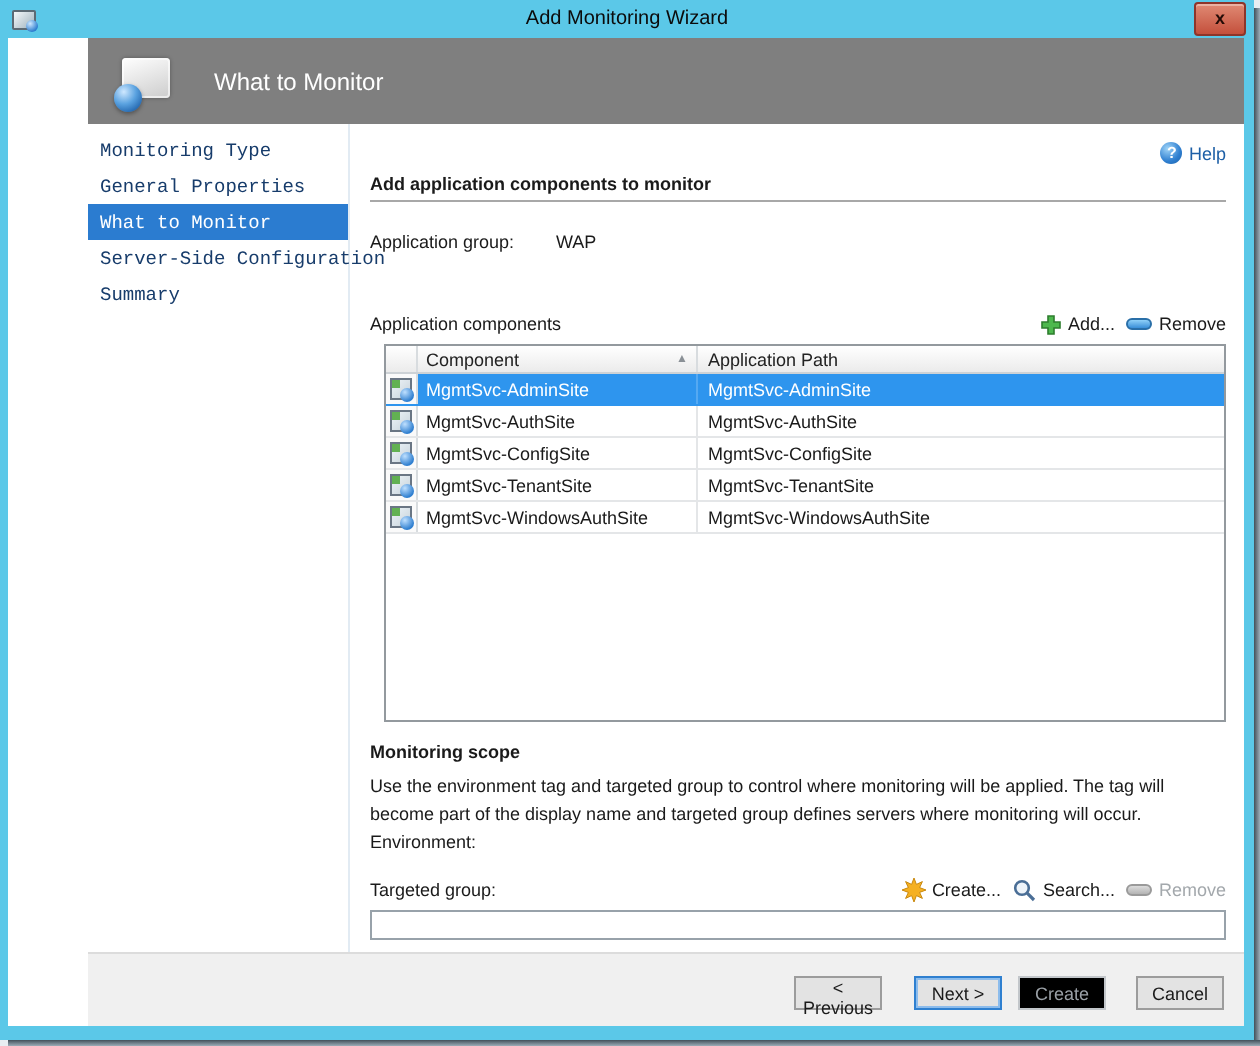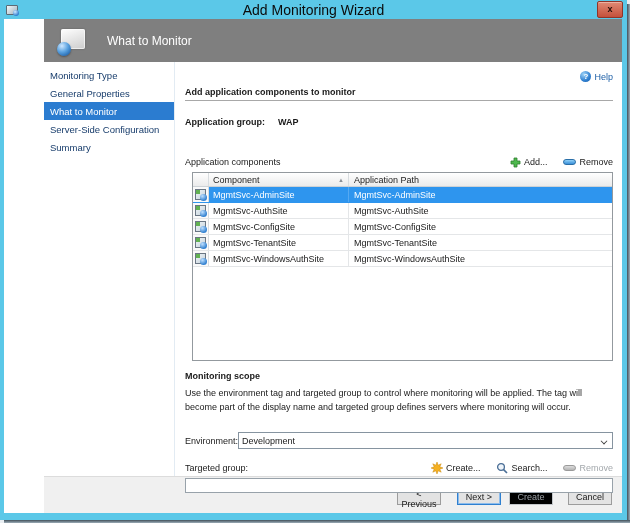--- a/index.html
+++ b/index.html
@@ -15,21 +15,21 @@
   .shadow-bottom { position: absolute; left: 4px; top: 520px; height: 3px; width: 626px;
                    background: linear-gradient(180deg, #42505a, #9cadb8); }
 
   
   .titlebar { position: relative; height: 19px; display: flex; align-items: center; }
   .app-ic { width: 12px; height: 10px; margin-left: 6px; position: relative;
             background: linear-gradient(135deg, #f4f8fa, #9fb2bd);
             border: 1px solid #5c6a74; border-radius: 1px; }
   .app-ic::after { content: ""; position: absolute; right: -2px; bottom: -2px; width: 6px; height: 6px;
             border-radius: 50%; background: radial-gradient(circle at 35% 30%, #cfe8ff, #2f7fd0 70%); }
-  .win-title { position: absolute; left: 0; right: 0; text-align: center; font-size: 14px; color: #0b0b0b; }
+  .win-title { position: absolute; left: 0; right: 0; text-align: center; font-size: 10px; color: #0b0b0b; }
   .close-btn { position: absolute; right: 4px; top: 1px; width: 26px; height: 17px;
             background: linear-gradient(#e08a74, #c4503c); border: 1px solid #8e352a; border-radius: 2px;
             color: #230b06; font-weight: bold; font-size: 9px; line-height: 1; text-align: center;
             box-shadow: inset 0 1px 0 rgba(255,255,255,0.35); cursor: default; }
 
   
   .chrome { position: absolute; left: 4px; top: 19px; right: 5px; bottom: 7px;
             background: #ffffff; display: flex; flex-direction: column; padding-left: 40px; }
 
   
@@ -40,40 +40,40 @@
             box-shadow: inset 0 0 0 1px rgba(255,255,255,0.6), 0 0 2px rgba(0,0,0,0.3); }
   .banner-sphere { position: absolute; left: 0; bottom: -3px; width: 14px; height: 14px; border-radius: 50%;
             background: radial-gradient(circle at 35% 28%, #cfe8ff, #5aa2e0 45%, #1c5fa8 85%);
             box-shadow: 0 1px 2px rgba(0,0,0,0.35); }
   .banner-title { color: #ffffff; font-size: 12px; margin-left: 22px; }
 
   
   .bodyrow { flex: 1 1 auto; display: flex; min-height: 0; }
   .sidebar { width: 131px; flex: 0 0 auto; background: #ffffff; border-right: 1px solid #e2ebf3; padding-top: 4px; }
   .nav-item { height: 18px; display: flex; align-items: center; padding-left: 6px;
-            font-size: 9.5px; color: #173c6b; white-space: nowrap; cursor: default; }
+            font-size: 9.5px; color: #173c6b; white-space: nowrap; cursor: default; font-family: Liberation Mono, monospace; }
   .nav-item.sel { background: #2b7cd0; color: #ffffff; }
 
   .content { flex: 1 1 auto; padding: 8px 9px 0 10px; font-size: 9px; color: #1a1a1a; position: relative; }
 
   .help-row { display: flex; justify-content: flex-end; align-items: center; height: 13px; gap: 3px; }
   .help-ic { width: 11px; height: 11px; border-radius: 50%; flex: 0 0 auto;
             background: radial-gradient(circle at 35% 30%, #9fd4f8, #2f7fd0 60%, #1a5fa8);
             color: #ffffff; font-size: 8px; font-weight: bold; display: inline-flex;
             align-items: center; justify-content: center; }
   .help-link { color: #1d5fa6; font-size: 9px; cursor: default; }
 
   .section-title { margin-top: 4px; font-weight: bold; font-size: 9px; }
   .section-divider { margin-top: 3px; border: none; border-top: 1px solid #a8a8a8; }
 
-  .field-row { display: flex; align-items: flex-end; margin-top: 13px; height: 13px; font-weight: bold; }
+  .field-row { display: flex; align-items: center; margin-top: 13px; height: 13px; }
   .fr-label { width: 93px; flex: 0 0 auto; }
 
   .comps-row { display: flex; align-items: center; justify-content: space-between; margin-top: 28px; height: 14px; }
-  .toolbar { display: flex; align-items: center; gap: 16px; }
+  .toolbar { display: flex; align-items: center; gap: 6px; }
   .tool-link { display: inline-flex; align-items: center; gap: 3px; font-size: 9px; color: #1a1a1a; cursor: default; }
   .tool-link.disabled { color: #a3a8ac; }
   .ic-minus { width: 13px; height: 6px; border-radius: 3px; background: linear-gradient(#8fd0f8, #3a8fd8);
             border: 1px solid #2a6fa8; display: inline-block; }
   .ic-minus.gray { background: linear-gradient(#dcdcdc, #b4b4b4); border-color: #9a9a9a; }
 
   
   .tbl { margin-left: 7px; margin-top: 3px; height: 189px; border: 1px solid #93999e;
          background: #ffffff; display: flex; flex-direction: column; overflow: hidden; }
   .thead { display: flex; height: 14px; flex: 0 0 auto; background: linear-gradient(#ffffff, #ebebeb);
@@ -96,21 +96,21 @@
   .site-icon { width: 11px; height: 11px; position: relative; flex: 0 0 auto;
             background: linear-gradient(135deg, #eef4f8, #c6d2da); border: 1px solid #6a7684; }
   .site-icon::before { content: ""; position: absolute; left: 0; top: 0; width: 4px; height: 4px; background: #62b152; }
   .site-icon::after { content: ""; position: absolute; right: -2px; bottom: -2px; width: 7px; height: 7px;
             border-radius: 50%; background: radial-gradient(circle at 35% 30%, #bfe0ff, #2f7fd0 70%); }
 
   
   .scope-title { margin-top: 10px; font-weight: bold; font-size: 9px; }
   .scope-desc { margin-top: 5px; font-size: 9px; line-height: 14px; max-width: 470px; }
 
-  .env-row { display: flex; align-items: center; margin-top: 18px; }
+  .env-row { display: flex; align-items: center; margin-top: 2px; }
   .env-label { width: 53px; flex: 0 0 auto; }
   .select { flex: 1 1 auto; height: 17px; border: 1px solid #8694a0; background: #ffffff;
             display: flex; align-items: center; padding: 0 16px 0 3px; position: relative; cursor: default; }
   .chev { position: absolute; right: 5px; top: 5px; width: 6px; height: 6px;
           border-right: 1.4px solid #3a3a3a; border-bottom: 1.4px solid #3a3a3a;
           transform: rotate(45deg) scale(0.8); }
 
   .tg-row { display: flex; align-items: center; justify-content: space-between; margin-top: 12px; height: 13px; }
   .tg-input { margin-top: 4px; width: 100%; height: 15px; border: 1px solid #98a2aa; background: #ffffff;
               font-size: 9px; padding: 0 3px; font-family: "Liberation Sans", sans-serif; }
@@ -238,24 +238,20 @@
               <div class="td-path">MgmtSvc-WindowsAuthSite</div>
             </div>
             <div class="tbl-filler"></div>
           </div>
 
           <div class="scope-title">Monitoring scope</div>
           <div class="scope-desc">Use the environment tag and targeted group to control where monitoring will be applied. The tag will become part of the display name and targeted group defines servers where monitoring will occur.</div>
 
           <div class="env-row">
             <span class="env-label">Environment:</span>
-            <div class="select">
-              <span>Development</span>
-              <span class="chev"></span>
-            </div>
           </div>
 
           <div class="tg-row">
             <span>Targeted group:</span>
             <span class="toolbar">
               <span class="tool-link">
                 <svg class="ic" width="12" height="12" viewBox="0 0 12 12">
                     <path d="M6 0l1.2 3.2L10.2 1.8 8.8 4.8 12 6 8.8 7.2l1.4 3-3-1.4L6 12 4.8 8.8l-3 1.4 1.4-3L0 6l3.2-1.2-1.4-3 3 1.4z" fill="#f5b021" stroke="#c8880f" stroke-width="0.5"></path>
                   </svg>
                 <span>Create...</span>

